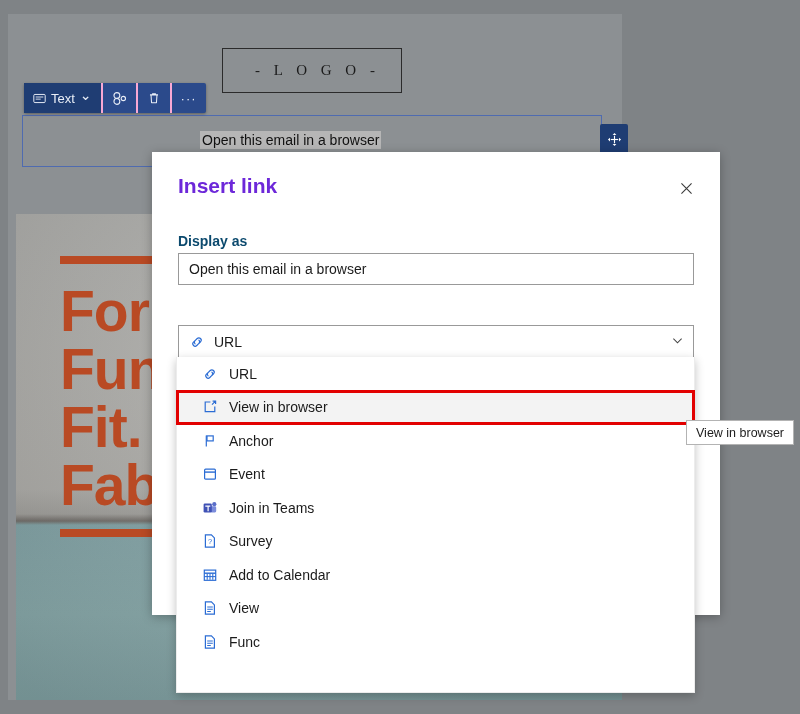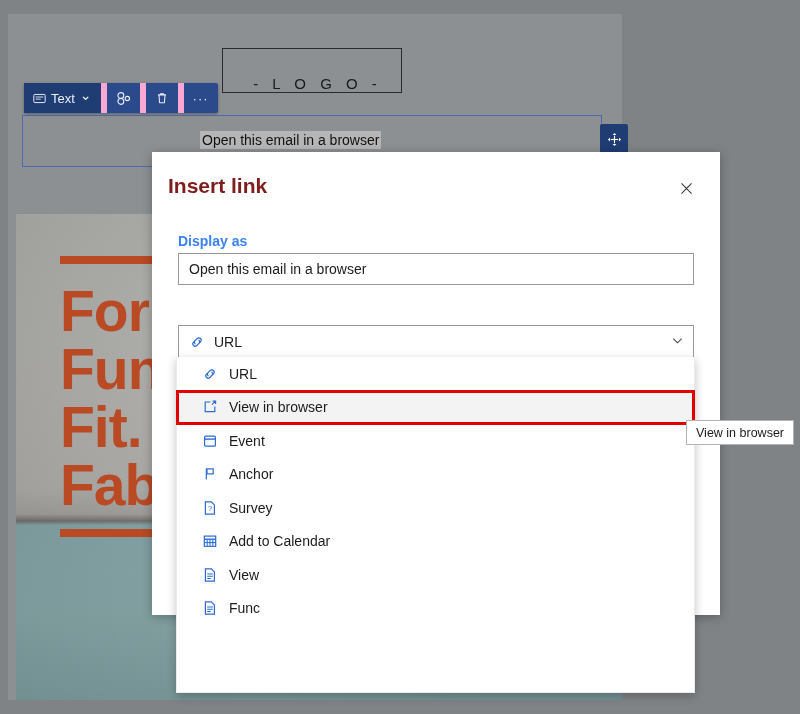--- a/index.html
+++ b/index.html
@@ -41,22 +41,22 @@
   #hero-rule-bot{ margin-top:14px; }
   #hero-headline{
     color:#b94a24; font-weight:bold; font-size:57px; line-height:1.02;
     letter-spacing:-1px; white-space:pre;
   }
 
   
   #logo-box{
     position:absolute; left:222px; top:48px; width:180px; height:45px;
     border:1px solid #2b2b2b; background:#8c9093;
-    display:flex; align-items:flex-end; justify-content:center;
-    font-family:Liberation Sans, sans-serif; font-size:15px; letter-spacing:5px;
+    display:flex; align-items:center; justify-content:center;
+    font-family:Liberation Serif, serif; font-size:15px; letter-spacing:5px;
     color:#1a1a1a; z-index:4;padding-left:11px;
   }
 
   
   #selected-block{
     position:absolute; left:22px; top:115px; width:580px; height:52px;
     border:1px solid #4f6bb0; background:transparent; z-index:4;
   }
   #selected-text{
     position:absolute; left:200px; top:131px; font-size:14px; color:#111;
@@ -70,41 +70,41 @@
 
   
   #block-toolbar{
     position:absolute; left:24px; top:83px; height:30px;
     display:flex; align-items:stretch; background:#2b4a8b;
     border-radius:2px; z-index:7; color:#e9eef7; font-size:13px;
     box-shadow:0 1px 3px rgba(0,0,0,.35);
   }
   .tb-item{
     display:flex; align-items:center; gap:5px; padding:0 9px;
-    border-right:6px solid #f9a8d4; white-space:nowrap;
+    border-right:2px solid #f9a8d4; white-space:nowrap;
   }
   .tb-item:last-child{ border-right:none; }
   .tb-item.active{ background:#1f3d73; }
   .tb-ico{ display:inline-flex; align-items:center; }
 
   
   #insert-link-dialog{
     position:absolute; left:152px; top:152px; width:568px; height:463px;
     background:#fff; z-index:20; box-shadow:0 2px 10px rgba(0,0,0,.28);
   }
   #dialog-title{
-    position:absolute; left:16px; top:22px; font-size:21px; font-weight:bold; color:#7f1d1d;
+    position:absolute; left:26px; top:22px; font-size:21px; font-weight:bold; color:#6d28d9;
   }
   #dialog-close{
     position:absolute; right:20px; top:22px; width:28px; height:28px;
     display:flex; align-items:center; justify-content:center;
     font-size:17px; color:#444; cursor:pointer;
   }
   .field-label{
-    position:absolute; left:26px; font-size:14px; font-weight:bold; color:#3b82f6;
+    position:absolute; left:26px; font-size:14px; font-weight:bold; color:#0c4a6e;
   }
   #label-display-as{ top:81px; }
   #label-link-to{ top:153px;margin-top:28px; }
 
   #display-as-input{
     position:absolute; left:26px; top:101px; width:516px; height:32px;
     border:1px solid #999; background:#fff;
     font-family:"Liberation Sans", sans-serif; font-size:14px; color:#1b1b1b;
     padding:0 10px; outline:none;
   }
@@ -264,37 +264,48 @@
         <path d="M8.4 3H3.2v9.6h9.6V7.6" fill="none" stroke="#2b6cd4" stroke-width="1.2"></path>
         <path d="M10 5.6l3.4-3.4M10.6 2.1h3v3" fill="none" stroke="#2b6cd4" stroke-width="1.2"></path>
       </svg>
     </span>
     <span>View in browser</span>
   </div>
 
   <div class="dd-item">
     <span class="dd-ico">
       <svg width="16" height="16" viewBox="0 0 16 16" aria-hidden="true">
+        <path d="M4.3 2.6v11" fill="none" stroke="#2b6cd4" stroke-width="1.2"></path>
+        <rect x="5" y="2.9" width="6.2" height="5" fill="none" stroke="#2b6cd4" stroke-width="1.2"></rect>
+      </svg>
+    </span>
+    <span>Anchor</span>
+  </div>
+
+  <div class="dd-item">
+    <span class="dd-ico">
+      <svg width="16" height="16" viewBox="0 0 16 16" aria-hidden="true">
         <rect x="2.6" y="3.2" width="10.8" height="10" rx="1" fill="none" stroke="#2b6cd4" stroke-width="1.2"></rect>
         <path d="M2.6 6.1h10.8" stroke="#2b6cd4" stroke-width="1.4"></path>
       </svg>
     </span>
     <span>Event</span>
   </div>
 
   <div class="dd-item">
     <span class="dd-ico">
       <svg width="16" height="16" viewBox="0 0 16 16" aria-hidden="true">
-        <path d="M4.3 2.6v11" fill="none" stroke="#2b6cd4" stroke-width="1.2"></path>
-        <rect x="5" y="2.9" width="6.2" height="5" fill="none" stroke="#2b6cd4" stroke-width="1.2"></rect>
-      </svg>
-    </span>
-    <span>Anchor</span>
-  </div>
-
+        <circle cx="12.3" cy="4.2" r="2.1" fill="#5b6fc9"></circle>
+        <rect x="8.6" y="6.2" width="5.6" height="6.2" rx="1.3" fill="#7b8cdb"></rect>
+        <rect x="1.6" y="3.4" width="8.2" height="9.2" rx="1.3" fill="#3f51b5"></rect>
+        <path d="M3.3 5.6h5v1.2H6.7v4.4H5.5V6.8H3.3z" fill="#fff"></path>
+      </svg>
+    </span>
+    <span>Join in Teams</span>
+  </div>
 
 
   <div class="dd-item">
     <span class="dd-ico">
       <svg width="16" height="16" viewBox="0 0 16 16" aria-hidden="true">
         <path d="M3.4 1.9h6l3 3v9.2h-9z" fill="none" stroke="#2b6cd4" stroke-width="1.2"></path>
         <text x="8" y="11.4" font-family="Liberation Sans, sans-serif" font-size="7.4" fill="#2b6cd4" text-anchor="middle">?</text>
       </svg>
     </span>
     <span>Survey</span>

